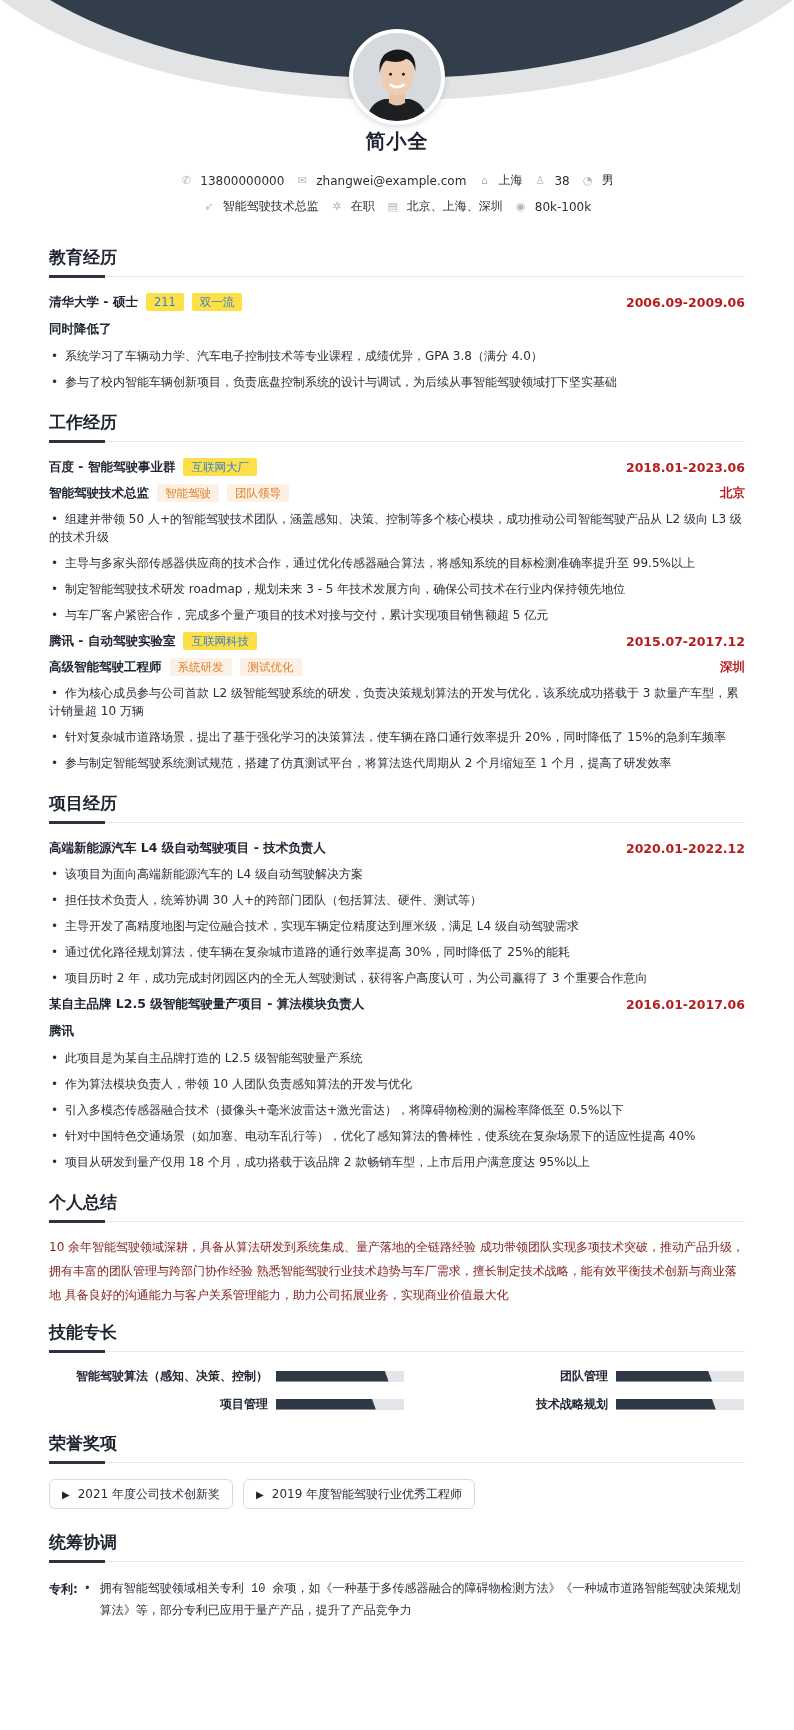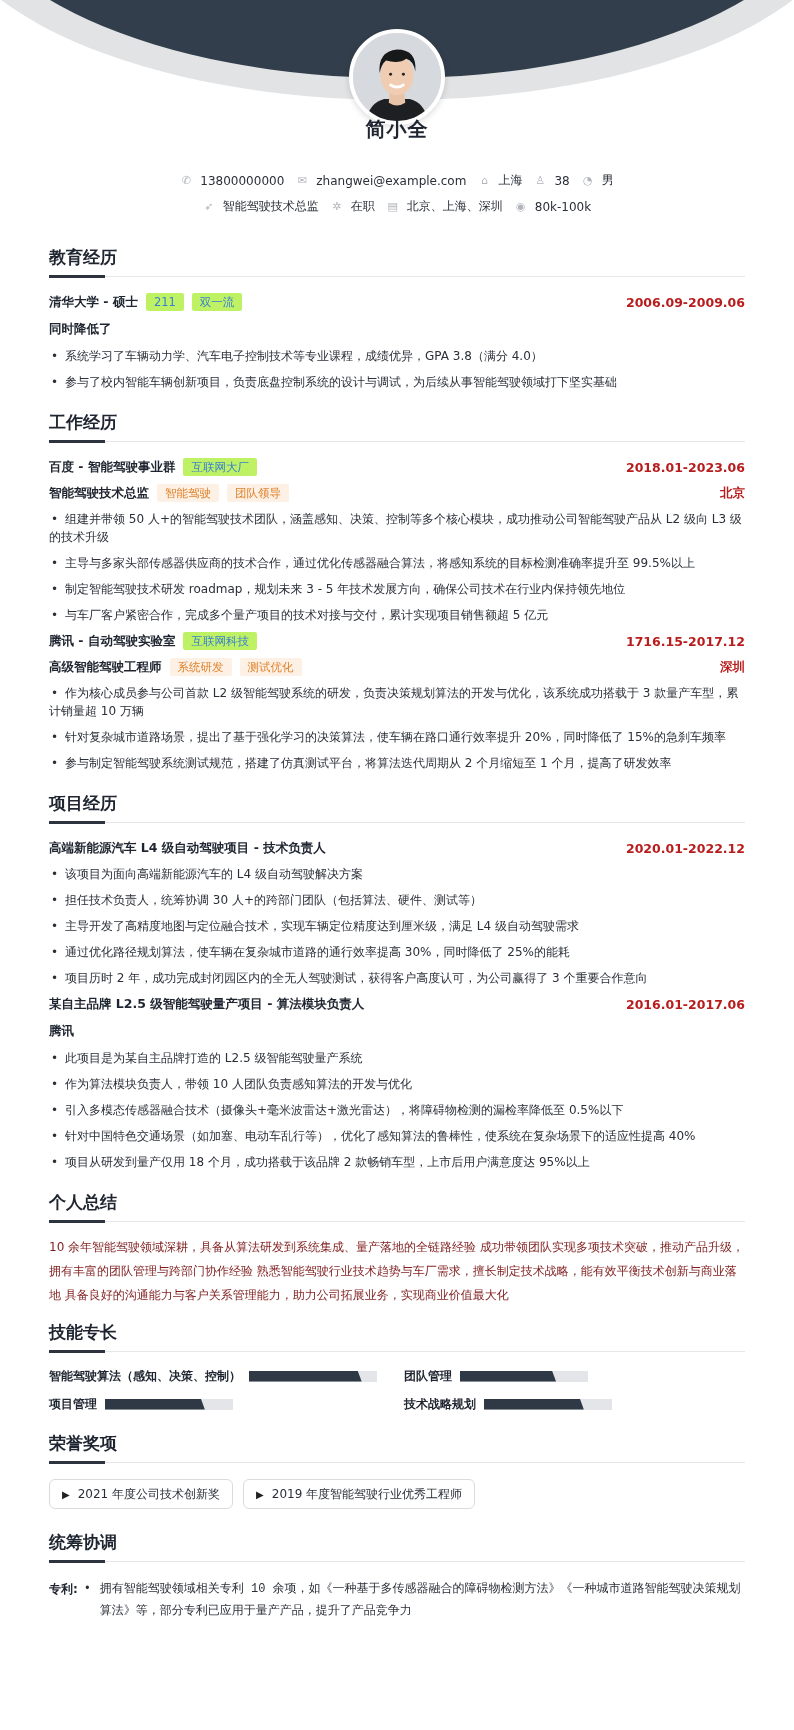--- a/index.html
+++ b/index.html
@@ -22,21 +22,21 @@
     position: absolute; left: -40px; top: -320px; width: 874px; height: 398px;
     background: #323e4b; border-radius: 50%;
   }
   .avatar {
     position: absolute; left: 349px; top: 29px; width: 96px; height: 96px;
     border-radius: 50%; background: #d5d8dc; border: 4px solid #ffffff;
     box-shadow: 0 2px 6px rgba(0,0,0,0.15); overflow: hidden;
   }
   .avatar svg { width: 100%; height: 100%; display: block; }
   .name {
-    position: absolute; left: 0; top: 116px; width: 794px; text-align: center;
+    position: absolute; left: 0; top: 128px; width: 794px; text-align: center;
     font-size: 20px; font-weight: bold; color: #1f2530; letter-spacing: 1px;
   }
   .info-row {
     position: absolute; left: 0; width: 794px; display: flex; justify-content: center;
     align-items: center; font-size: 12px; color: #2a2f38;
   }
   .info-row.r1 { top: 172px; }
   .info-row.r2 { top: 198px; }
   .info-item { display: flex; align-items: center; margin: 0 6px; white-space: nowrap; }
   .info-item .ic { color: #b0b4ba; font-size: 11px; margin-right: 8px; width: 12px; text-align: center; display: inline-block; }
@@ -50,36 +50,36 @@
   .sec-title::after {
     content: ""; position: absolute; left: 0; bottom: -2px; width: 56px; height: 3px; background: #2d3440;
   }
   .row { display: flex; justify-content: space-between; align-items: center; height: 18px; }
   .row .left { display: flex; align-items: center; font-weight: bold; font-size: 12.5px; color: #1f2530; }
   .row .right { font-weight: bold; font-size: 12.5px; color: #b91c1c; }
   .tag {
     display: inline-block; font-size: 11.5px; font-weight: normal; padding: 1px 8px; margin-left: 8px;
     border-radius: 2px; line-height: 16px;
   }
-  .tag.blue { background: #bef264; color: #3a7fd0; }
+  .tag.blue { background: #fde047; color: #3a7fd0; }
   .tag.orange { background: #fdf1e6; color: #e0812a; }
   .sub { font-weight: bold; font-size: 12.5px; color: #1f2530; margin-top: 10px; height: 18px; }
   ul.bullets { list-style: none; margin-top: 8px; }
   ul.bullets li {
     position: relative; padding-left: 16px; font-size: 12px; line-height: 18px; color: #2a2f38; margin-bottom: 8px;
   }
   ul.bullets li.wrap { padding-left: 0; text-indent: 16px; }
   ul.bullets li::before {
     content: "•"; position: absolute; left: 2px; top: 0; text-indent: 0; color: #2a2f38;
   }
   .block { margin-bottom: 6px; }
   .summary { font-size: 12px; line-height: 24px; color: #7f1d1d; margin-top: -3px; margin-bottom: 14px; }
 
   .skills { display: grid; grid-template-columns: 355px 340px; row-gap: 12px; margin-bottom: 20px; }
-  .skill { display: flex; align-items: center; height: 16px; }
+  .skill { display: flex; align-items: center; height: 16px; justify-content: flex-end; }
   .skill .lbl { font-size: 12px; font-weight: bold; color: #1f2530; margin-right: 8px; white-space: nowrap; }
   .bar { position: relative; width: 128px; height: 11px; background: #e3e5e8; overflow: hidden; }
   .bar .fill {
     position: absolute; left: 0; top: 0; height: 100%; background: #2f3845;
     clip-path: polygon(0 0, calc(100% - 4px) 0, 100% 100%, 0 100%);
   }
 
   .awards { display: flex; gap: 10px; margin-bottom: 22px; }
   .award {
     display: flex; align-items: center; border: 1px solid #d9dbdf; border-radius: 6px;
@@ -202,21 +202,21 @@
         <li>与车厂客户紧密合作，完成多个量产项目的技术对接与交付，累计实现项目销售额超 5 亿元</li>
       </ul>
     </div>
 
     <div class="block">
       <div class="row">
         <div class="left">
           <span>腾讯 - 自动驾驶实验室</span>
           <span class="tag blue">互联网科技</span>
         </div>
-        <div class="right">1716.15-2017.12</div>
+        <div class="right">2015.07-2017.12</div>
       </div>
       <div class="row" style="margin-top:8px;">
         <div class="left">
           <span>高级智能驾驶工程师</span>
           <span class="tag orange">系统研发</span>
           <span class="tag orange">测试优化</span>
         </div>
         <div class="right">深圳</div>
       </div>
       <ul class="bullets">

